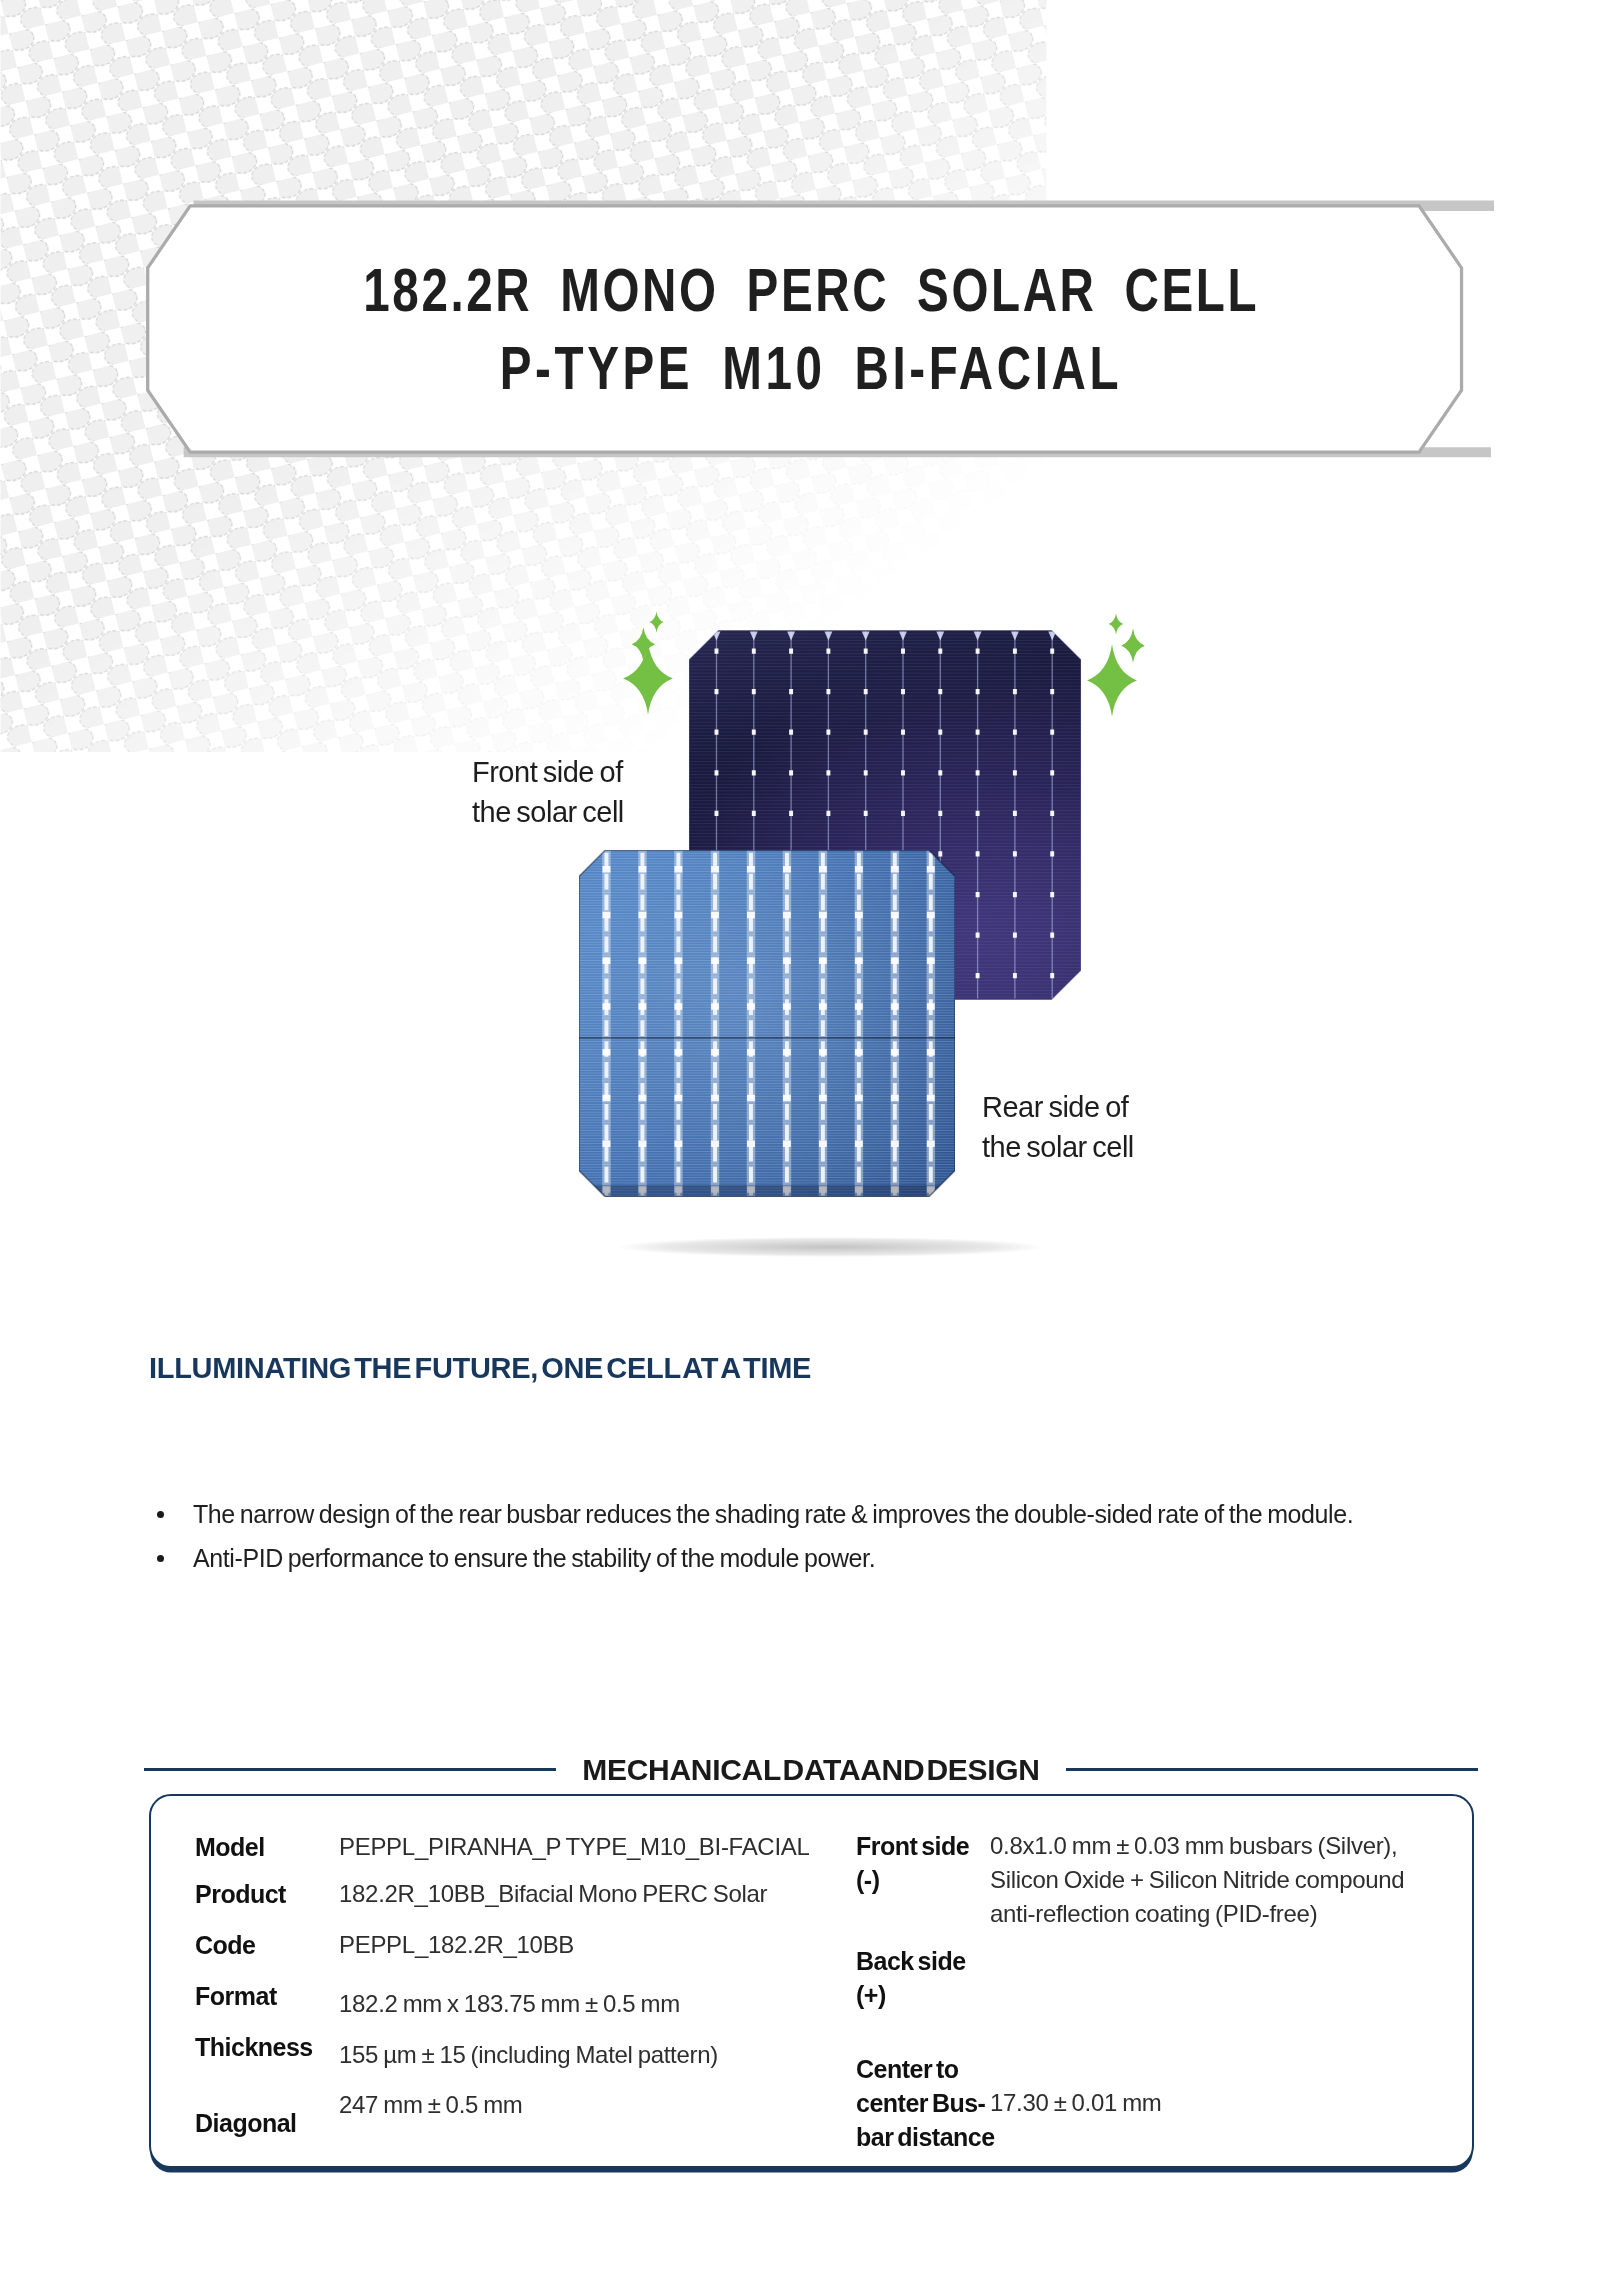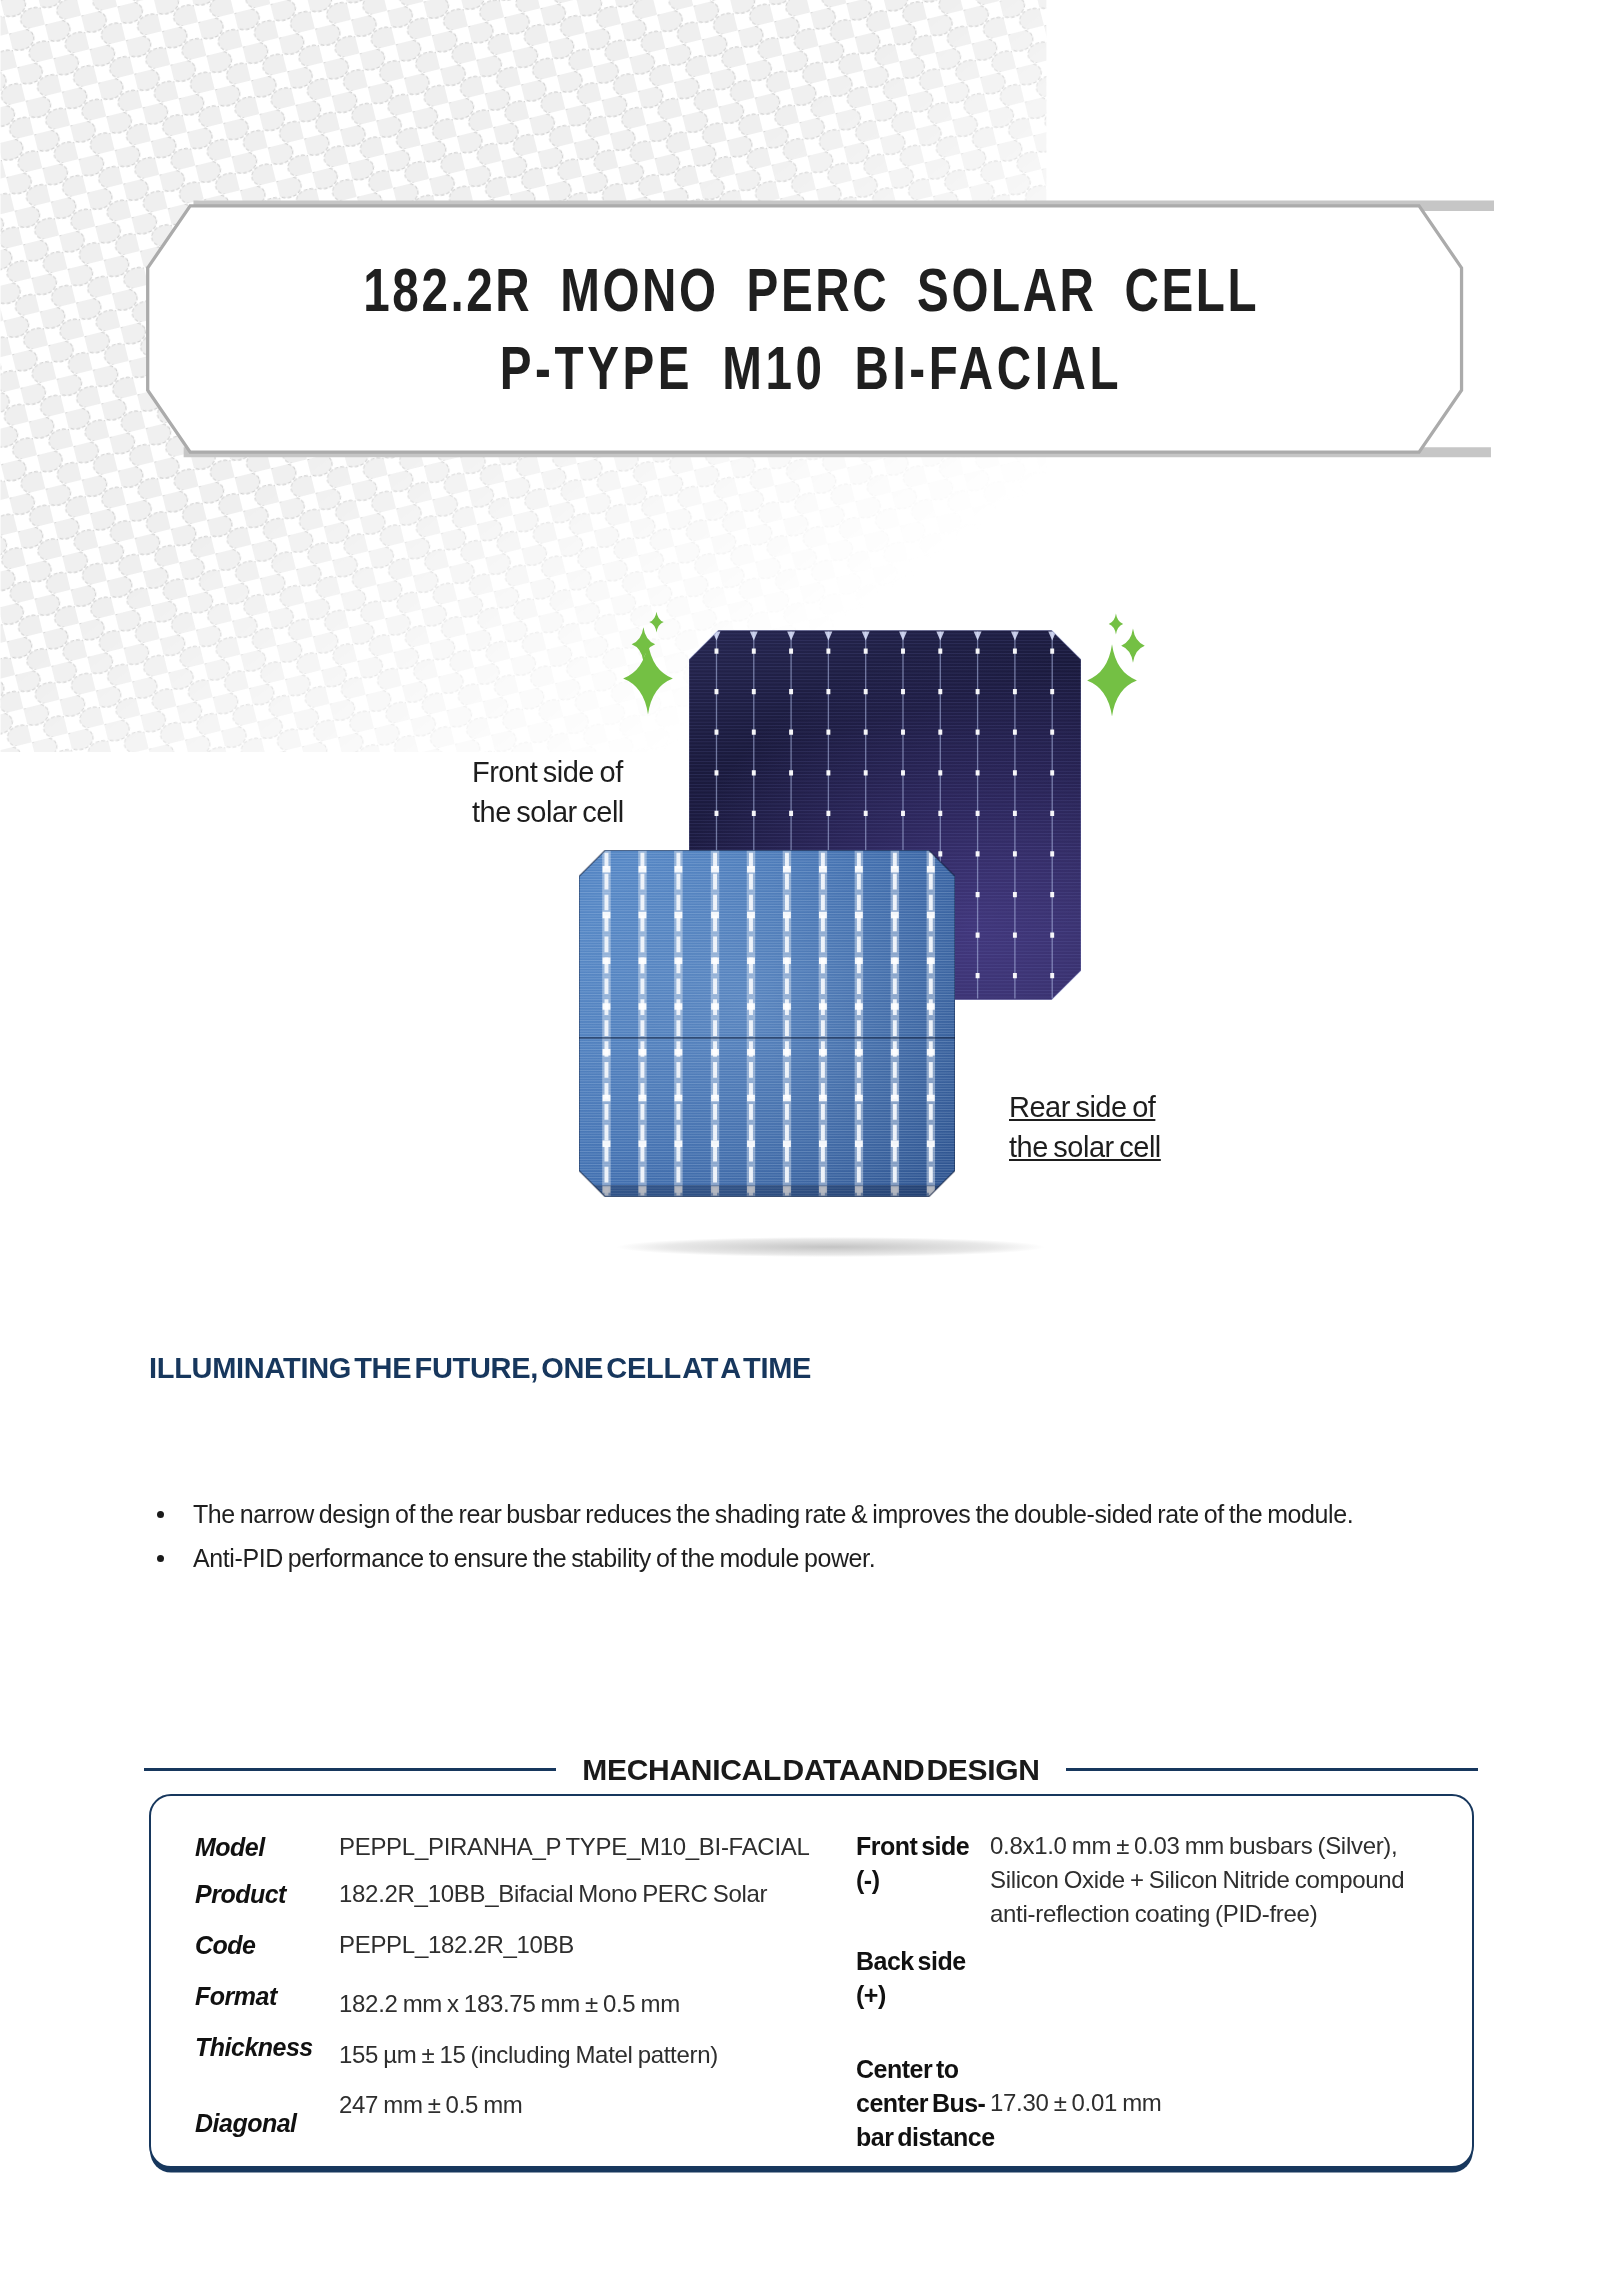--- a/index.html
+++ b/index.html
@@ -28,21 +28,21 @@
   }
   .front-cell{position:absolute; left:689px; top:630px;}
   .rear-cell{position:absolute; left:579px; top:850px;}
   .sparkle-left{position:absolute; left:612px; top:605px;}
   .sparkle-right{position:absolute; left:1083px; top:605px;}
   .cell-label{
     position:absolute; font-size:29px; color:#1d1d1d; line-height:1.38;
     letter-spacing:-0.5px; word-spacing:-2px; white-space:pre-line;
   }
   .front-label{left:472px; top:752px;}
-  .rear-label{left:1009px; top:1087px;text-decoration:underline;}
+  .rear-label{left:982px; top:1087px;}
   
   .intro-heading{
     position:absolute; left:149px; top:1352px; margin:0;
     font-size:29px; font-weight:700; color:#17375d;
     letter-spacing:-0.3px; word-spacing:-4.6px; white-space:nowrap;
   }
   .bullet{position:absolute; left:156px; width:1374px;}
   .bullet .dot{
     position:absolute; left:1.3px; top:15.7px; width:7.2px; height:7.2px;
     border-radius:50%; background:#1a1a1a;
@@ -68,21 +68,21 @@
     box-shadow:0 5.9px 0 -1.3px #17375d;
   }
   .spec-label{
     position:absolute; font-size:25px; font-weight:700; color:#111111;
     line-height:34px; letter-spacing:-0.5px; word-spacing:-2.6px; white-space:pre-line;
   }
   .spec-value{
     position:absolute; font-size:24px; color:#2e2e2e;
     line-height:34px; letter-spacing:-0.3px; word-spacing:-1.3px; white-space:pre-line;
   }
-  .lc.spec-label{left:44px;font-style:italic;}
+  .lc.spec-label{left:44px;}
   .lc.spec-value{left:188px; white-space:nowrap;}
   .rc.spec-label{left:705px;}
   .rc.spec-value{left:839px; width:497px;}
   .lr1{top:34px;} .lr2{top:81px;} .lr3{top:132px;}
   .lr4{top:183px;} .lr4v{top:191px;}
   .lr5{top:234px;} .lr5v{top:242px;}
   .lr6{top:284px;margin-top:26px;} .lr6v{top:292px;}
   .rr1{top:33px;} .rr2{top:148px;} .rr3{top:256px;} .rr3v{top:290px;}
 </style>
 </head>

